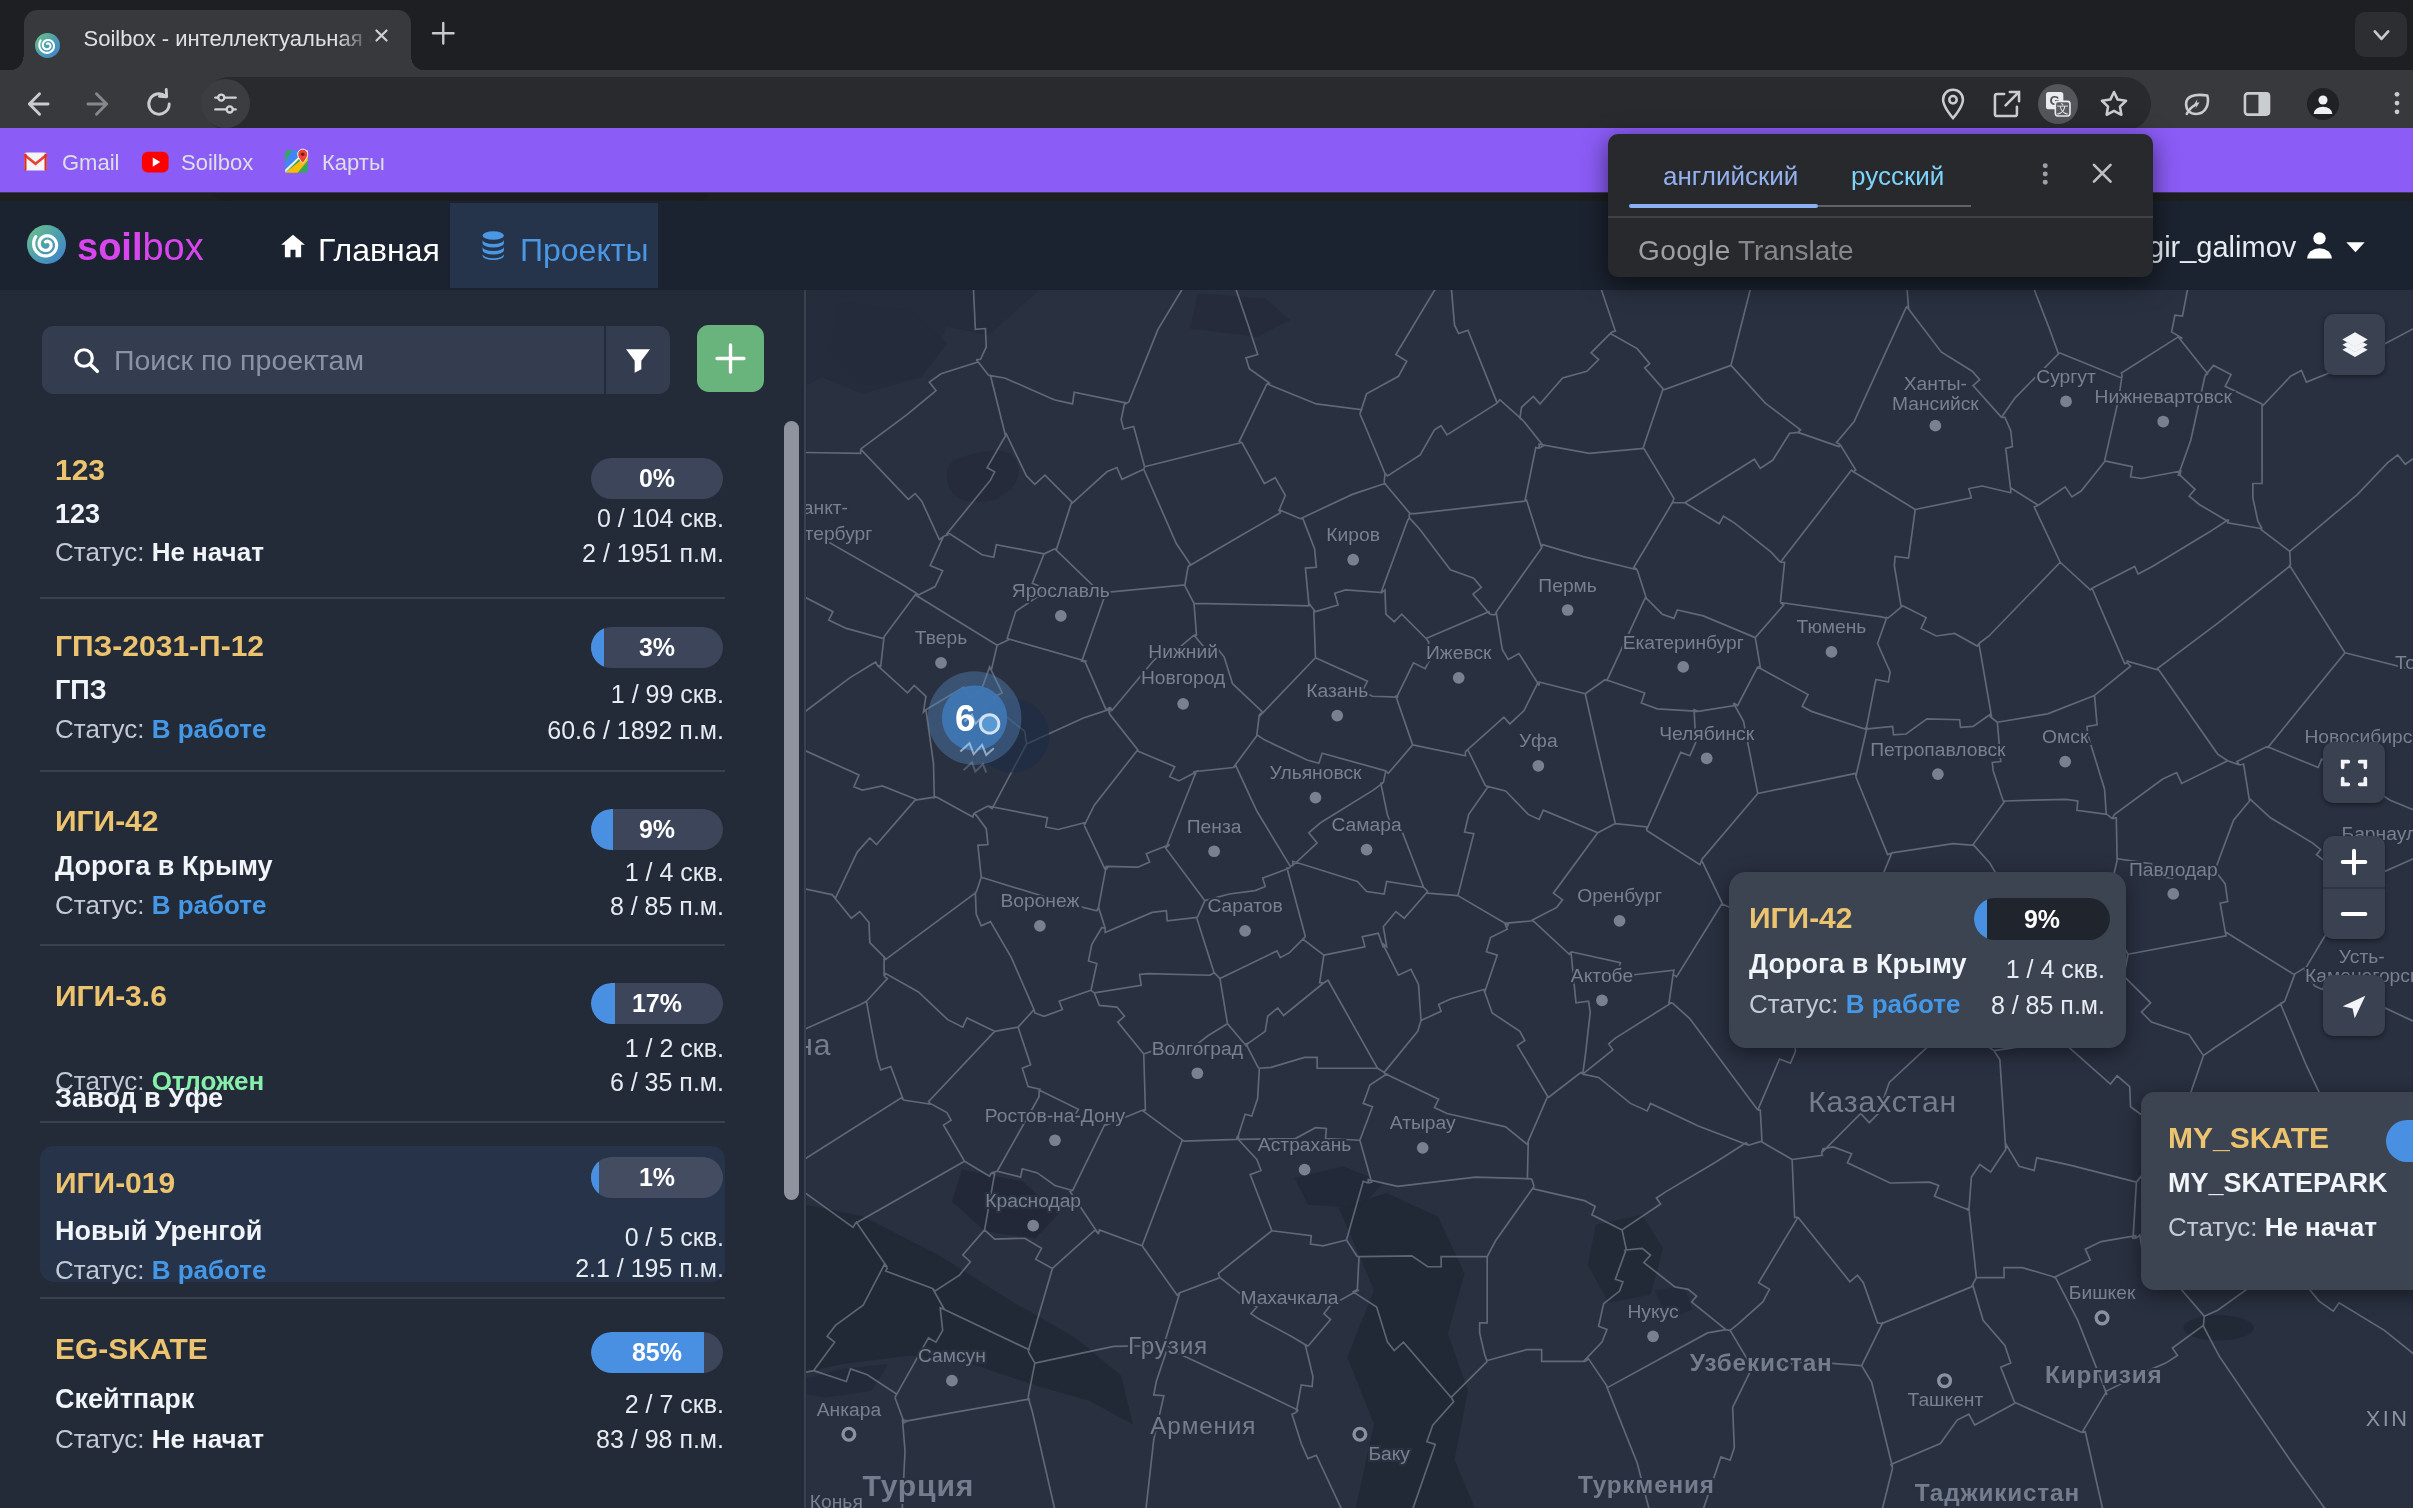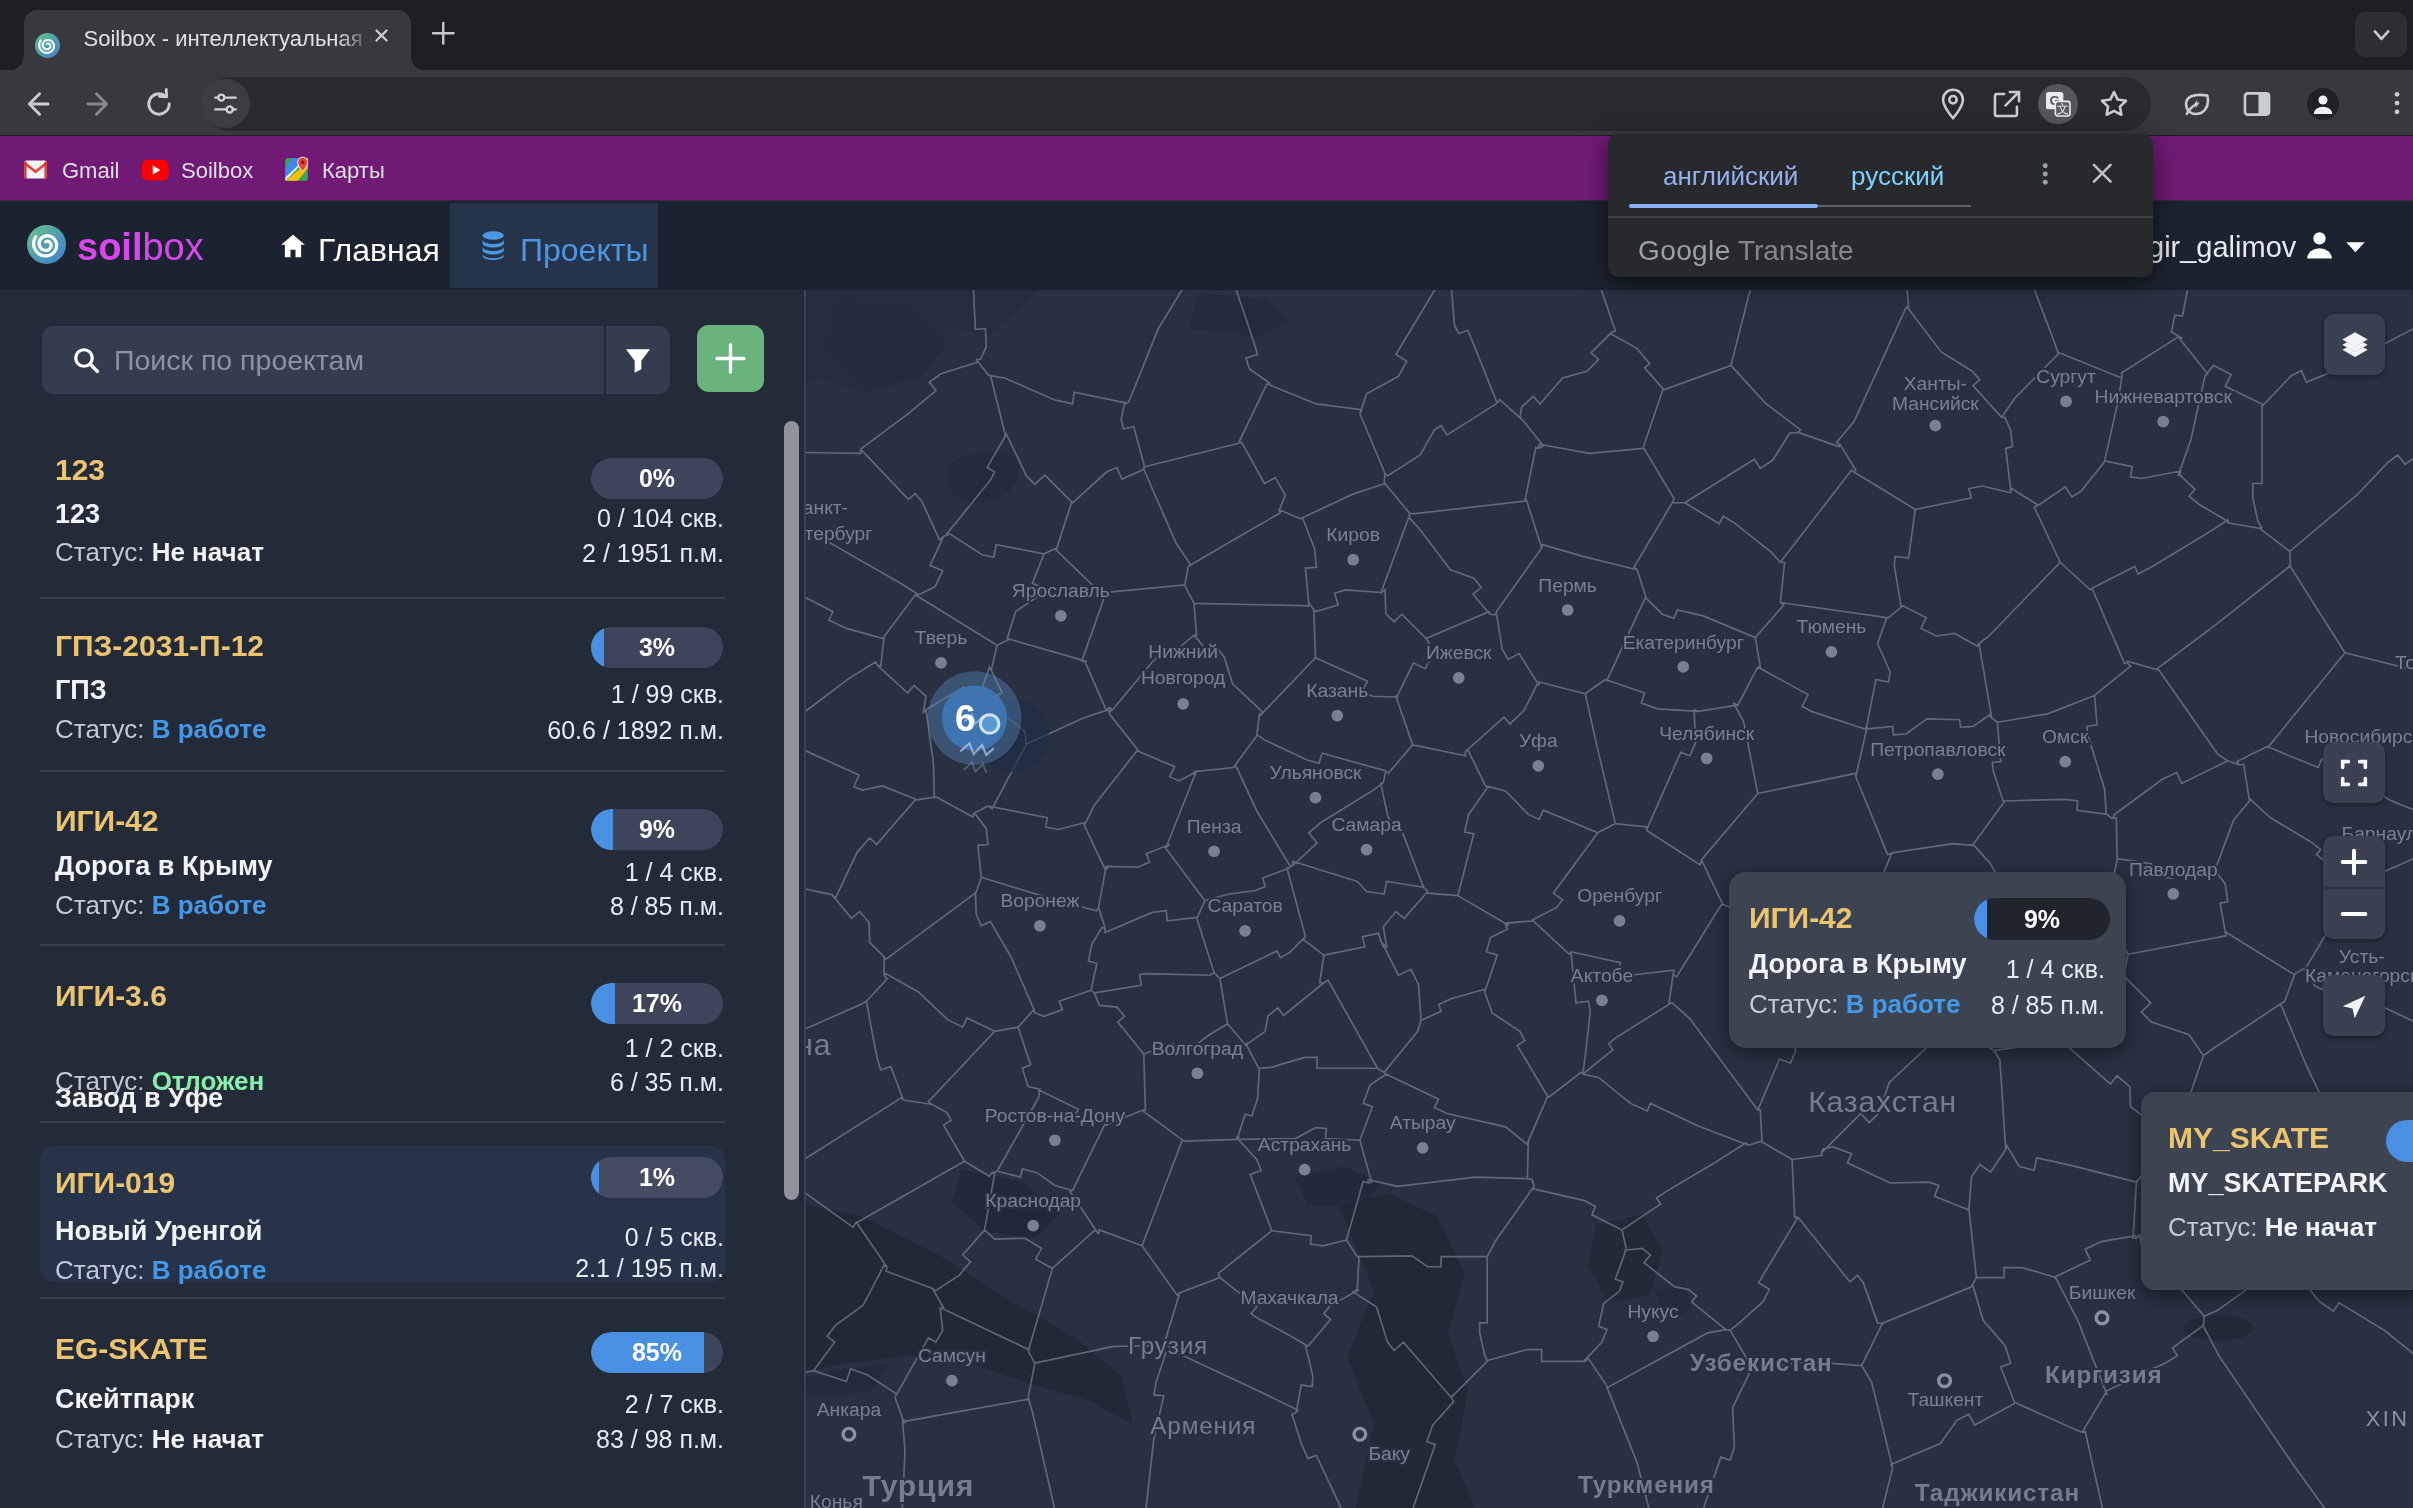--- a/index.html
+++ b/index.html
@@ -1,21 +1,21 @@
 <!DOCTYPE html>
 <html style="font-size:13.4px"><head><meta charset="utf-8"><style>
 *{margin:0;padding:0;box-sizing:border-box}
 html,body{width:2413px;height:1508px;overflow:hidden;background:#1e1f22;font-family:"Liberation Sans",sans-serif}
 .abs{position:absolute}
 #tabbar{position:absolute;left:0;top:0;width:2413px;height:70px;background:#1e1f22}
 #tab{position:absolute;left:23.5px;top:10px;width:387px;height:60px;background:#38393d;border-radius:13.4px 13.4px 0 0}
 #tab .title{position:absolute;left:60px;top:16px;font-size:22px;color:#dfe1e5;white-space:nowrap;overflow:hidden;width:288px;-webkit-mask-image:linear-gradient(90deg,#000 88%,transparent)}
 #tabchev{position:absolute;right:5.9px;top:11.7px;width:52px;height:45px;border-radius:10px;background:#2d2e31}
 #toolbar{position:absolute;left:0;top:70px;width:2413px;height:65px;background:#38393d}
-#bookbar{position:absolute;left:0;top:136px;width:2413px;height:65px;background:#701a75;box-shadow:0 -0.8px 0 #2a2b2e inset}
+#bookbar{position:absolute;left:0;top:128px;width:2413px;height:65px;background:#8b5cf6;box-shadow:0 -0.8px 0 #2a2b2e inset}
 .bktxt{font-size:22px;color:#dce0e4}
 #omni{position:absolute;left:203px;top:6.7px;width:1948px;height:54px;border-radius:27px;background:#292a2e}
 #appheader{position:absolute;left:0;top:201px;width:2413px;height:89px;background:#1b2330}
 #appheader .brand{position:absolute;left:77px;top:226px;font-size:39px;color:#fff;letter-spacing:0.4px}
 #navactive{position:absolute;left:450px;top:1.7px;width:208px;height:85px;background:#25334b}
 #sidebar{position:absolute;left:0;top:290px;width:804px;height:1218px;background:#242b38}
 #sideborder{position:absolute;left:804px;top:290px;width:1.7px;height:1218px;background:#3a4150}
 .mapbtn{position:absolute;background:#3a4150;border-radius:10px;box-shadow:0 1.7px 5px rgba(0,0,0,.4)}
 .card-title{font-size:30px;font-weight:bold;color:#ecc46f}
 .card-name{font-size:27px;font-weight:bold;color:#f1f4f8}

